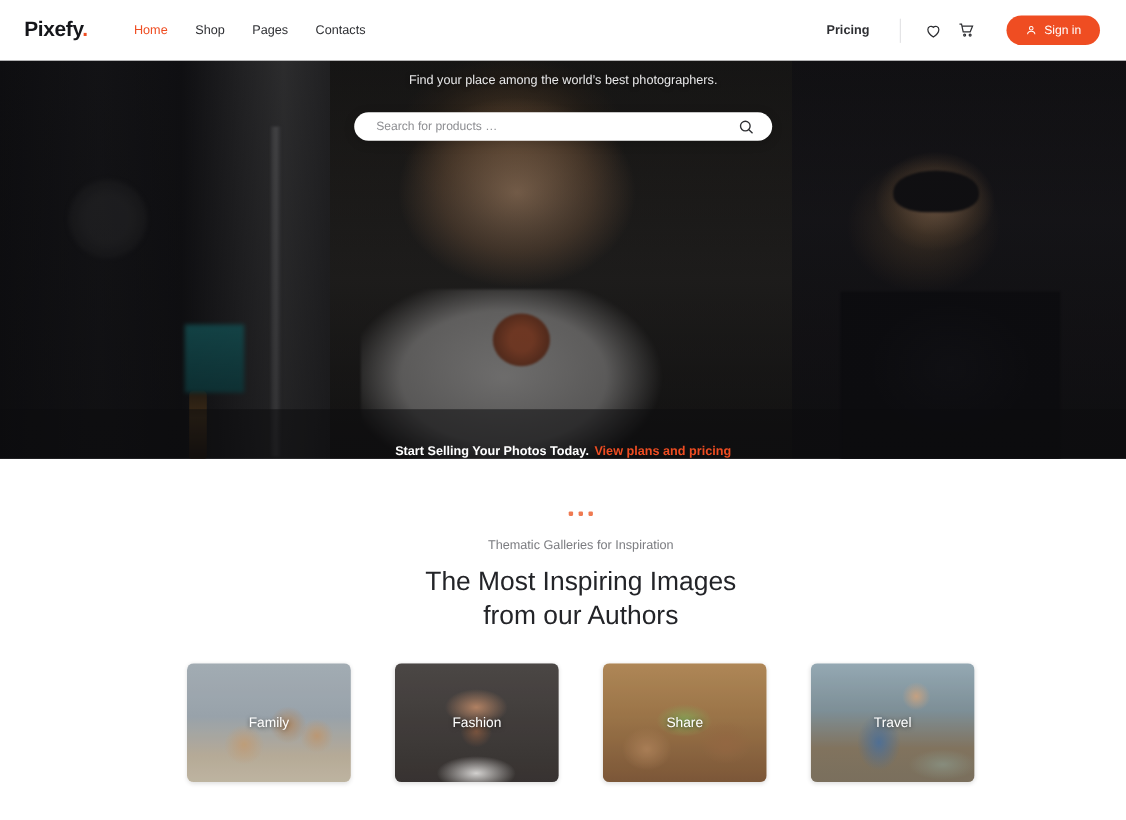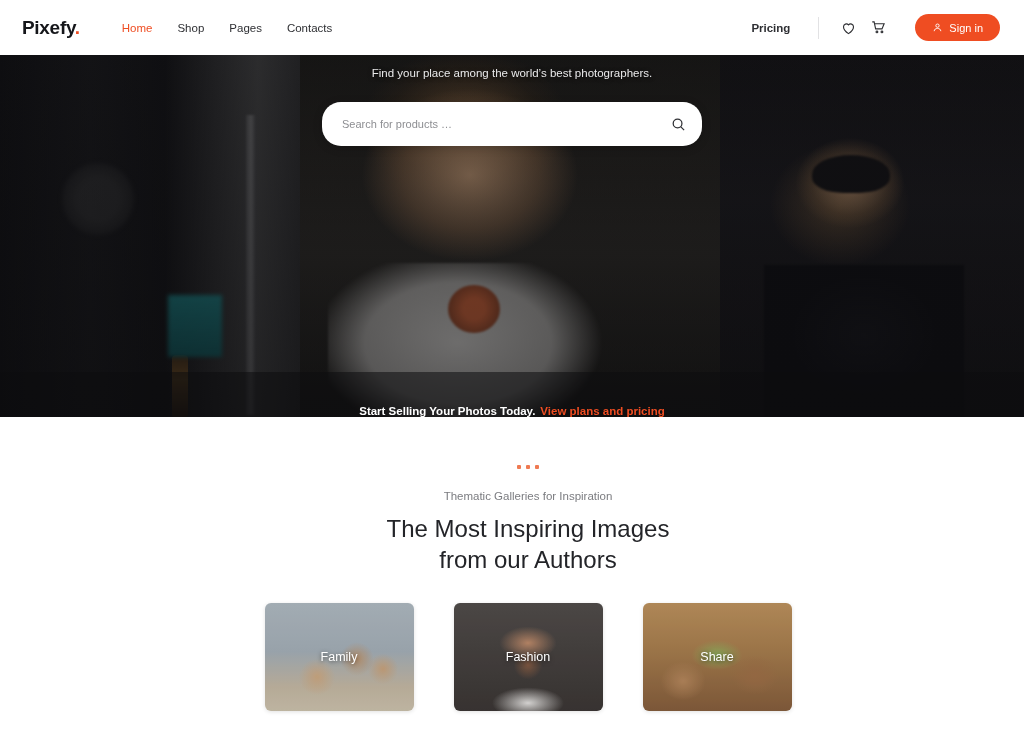--- a/index.html
+++ b/index.html
@@ -199,21 +199,21 @@
   .hero-sub {
     margin-top: 12px;
     font-size: 11.5px;
     color: #e9e9ea;
     text-shadow: 0 1px 4px rgba(0,0,0,.5);
     white-space: nowrap;
   }
   .search-wrap {
     margin-top: 23px;
     width: 380px;
-    height: 44px;
+    height: 26px;
     background: #ffffff;
     border-radius: 19px;
     display: flex;
     align-items: center;
     padding: 0 16px 0 20px;
     box-shadow: 0 2px 10px rgba(0,0,0,.18);
   }
   .search-input {
     flex: 1;
     border: none;
@@ -444,14 +444,18 @@
       <div class="card-label">Family</div>
     </div>
     <div class="card">
       <div class="card-img img-fashion"></div>
       <div class="card-label">Fashion</div>
     </div>
     <div class="card">
       <div class="card-img img-nature"></div>
       <div class="card-label">Share</div>
     </div>
+    <div class="card">
+      <div class="card-img img-travel"></div>
+      <div class="card-label">Travel</div>
+    </div>
   </div>
 </section>
 
 </body></html>

